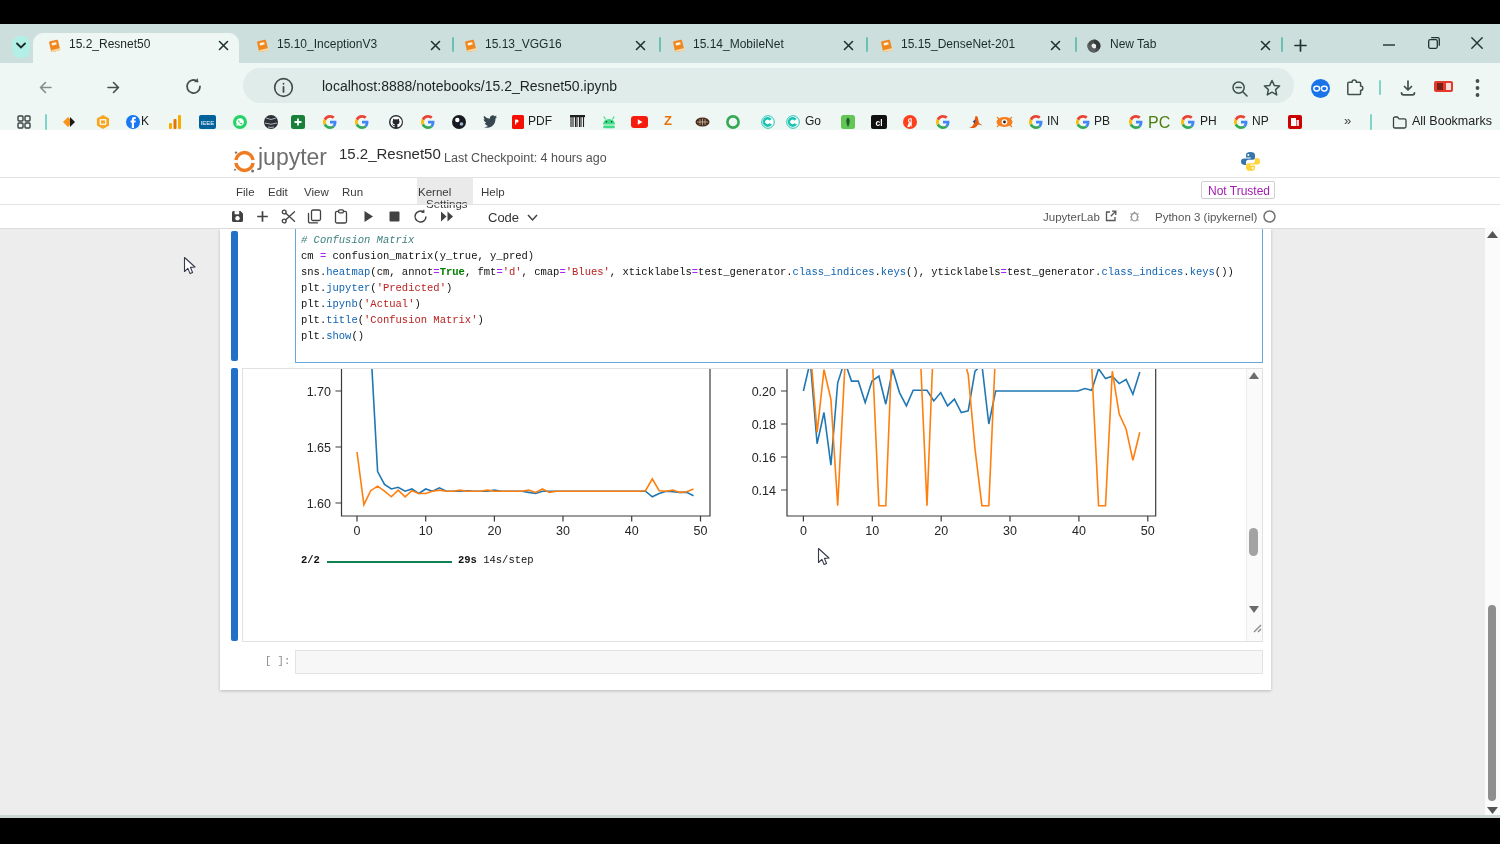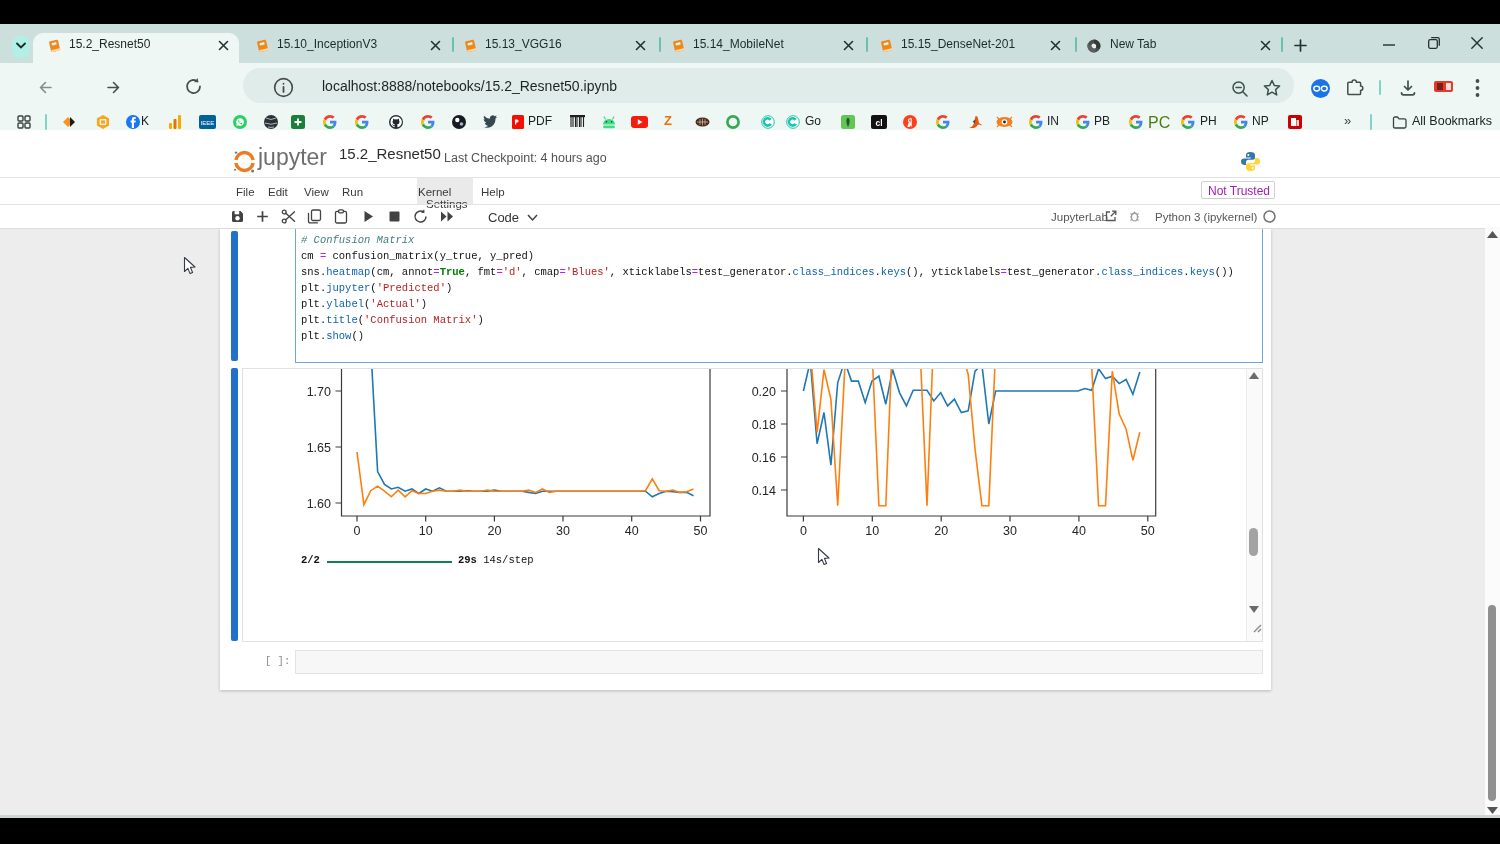--- a/index.html
+++ b/index.html
@@ -421,21 +421,21 @@
         <path d="M11.2 0.3 L11.5 3.8 L8 4.1 Z" fill="#424242"></path>
       </svg>
     <svg style="left:440px;top:81px" width="14" height="11" viewBox="0 0 14 11">
         <path d="M1 0.5 L6.5 5.5 L1 10.5 Z" fill="#424242"></path>
         <path d="M7.5 0.5 L13 5.5 L7.5 10.5 Z" fill="#424242"></path>
       </svg>
     <div class="abs" style="left:468px;top:80px;font-size:13px;color:#333;margin-left:20px;">Code</div>
     <svg style="left:527px;top:84px" width="11" height="8" viewBox="0 0 11 8">
         <path d="M1 1 L5.5 6 L10 1" stroke="#424242" stroke-width="1.5" fill="none"></path>
       </svg>
-    <div class="abs" style="left:1043px;top:81px;font-size:11.5px;color:#555;margin-left:8px;">JupyterLab</div>
+    <div class="abs" style="left:1043px;top:81px;font-size:11.5px;color:#555;">JupyterLab</div>
     <svg style="left:1105px;top:80px" width="12" height="12" viewBox="0 0 12 12">
         <path d="M5 2 L1.5 2 L1.5 10.5 L10 10.5 L10 7" stroke="#555" stroke-width="1.3" fill="none"></path>
         <path d="M7 1.2 L10.8 1.2 L10.8 5 M10.5 1.5 L5.8 6.2" stroke="#555" stroke-width="1.3" fill="none"></path>
       </svg>
     <svg style="left:1129px;top:80px" width="11" height="12" viewBox="0 0 11 12">
         <ellipse cx="5.5" cy="7" rx="3" ry="4" stroke="#9a9a9a" stroke-width="1.2" fill="none"></ellipse>
         <path d="M3.5 4.2 Q5.5 2 7.5 4.2 M5.5 3 L5.5 1.5 M1 7 L2.5 7 M8.5 7 L10 7 M1.5 3.5 L3 4.8 M9.5 3.5 L8 4.8 M1.5 10.5 L3 9.2 M9.5 10.5 L8 9.2" stroke="#9a9a9a" stroke-width="1.1" fill="none"></path>
       </svg>
     <div class="abs" style="left:1155px;top:81px;font-size:11.5px;color:#555;">Python 3 (ipykernel)</div>
     <svg style="left:1263px;top:80px" width="13" height="13" viewBox="0 0 13 13">
@@ -445,21 +445,21 @@
 
     <div id="nbmain" style="position:absolute;left:0;top:99px;width:1500px;height:586px;background:#ededed;overflow:hidden;">
       <div id="nbcontainer" style="position:absolute;left:220px;top:0;width:1051px;height:461px;background:#fff;box-shadow:0 1px 3px rgba(0,0,0,.22);"></div>
 
       <div class="abs" style="left:231px;top:2px;width:7px;height:130px;background:#2171c9;border-radius:2px;"></div>
       <div class="abs" style="left:295px;top:-4px;width:968px;height:138px;border:1px solid #68a7da;background:#fff;"></div>
       <pre class="mono" style="position:absolute;left:301px;top:3px;font-size:10.5px;line-height:16px;color:#111;"><span style="color:#408080;font-style:italic;"># Confusion Matrix</span>
 cm <span style="color:#aa22ff;">=</span> confusion_matrix(y_true, y_pred)
 sns.<span style="color:#0f62b0;">heatmap</span>(cm, annot<span style="color:#aa22ff;">=</span><span style="color:#008000;font-weight:bold;">True</span>, fmt<span style="color:#aa22ff;">=</span><span style="color:#ba2121;">'d'</span>, cmap<span style="color:#aa22ff;">=</span><span style="color:#ba2121;">'Blues'</span>, xticklabels<span style="color:#aa22ff;">=</span>test_generator.<span style="color:#0f62b0;">class_indices</span>.<span style="color:#0f62b0;">keys</span>(), yticklabels<span style="color:#aa22ff;">=</span>test_generator.<span style="color:#0f62b0;">class_indices</span>.<span style="color:#0f62b0;">keys</span>())
 plt.<span style="color:#0f62b0;">jupyter</span>(<span style="color:#ba2121;">'Predicted'</span>)
-plt.<span style="color:#0f62b0;">ylabel</span>(<span style="color:#ba2121;">'Actual'</span>)
+plt.<span style="color:#0f62b0;">ipynb</span>(<span style="color:#ba2121;">'Actual'</span>)
 plt.<span style="color:#0f62b0;">title</span>(<span style="color:#ba2121;">'Confusion Matrix'</span>)
 plt.<span style="color:#0f62b0;">show</span>()</pre>
 
       <div class="abs" style="left:231px;top:139px;width:7px;height:273px;background:#2171c9;border-radius:2px;"></div>
       <div class="abs" style="left:242px;top:139px;width:1021px;height:274px;border:1px solid #e1e1e1;background:#fff;"></div>
       <svg style="left:243px;top:140px" width="1019" height="272" viewBox="243 369 1019 272">
 
         <g stroke="#3b3b3b" stroke-width="1.2" fill="none">
           <path d="M341.5 369 L341.5 516 L710 516 L710 369"></path>
           <path d="M335.5 391 L341.5 391 M335.5 447 L341.5 447 M335.5 503 L341.5 503"></path>

